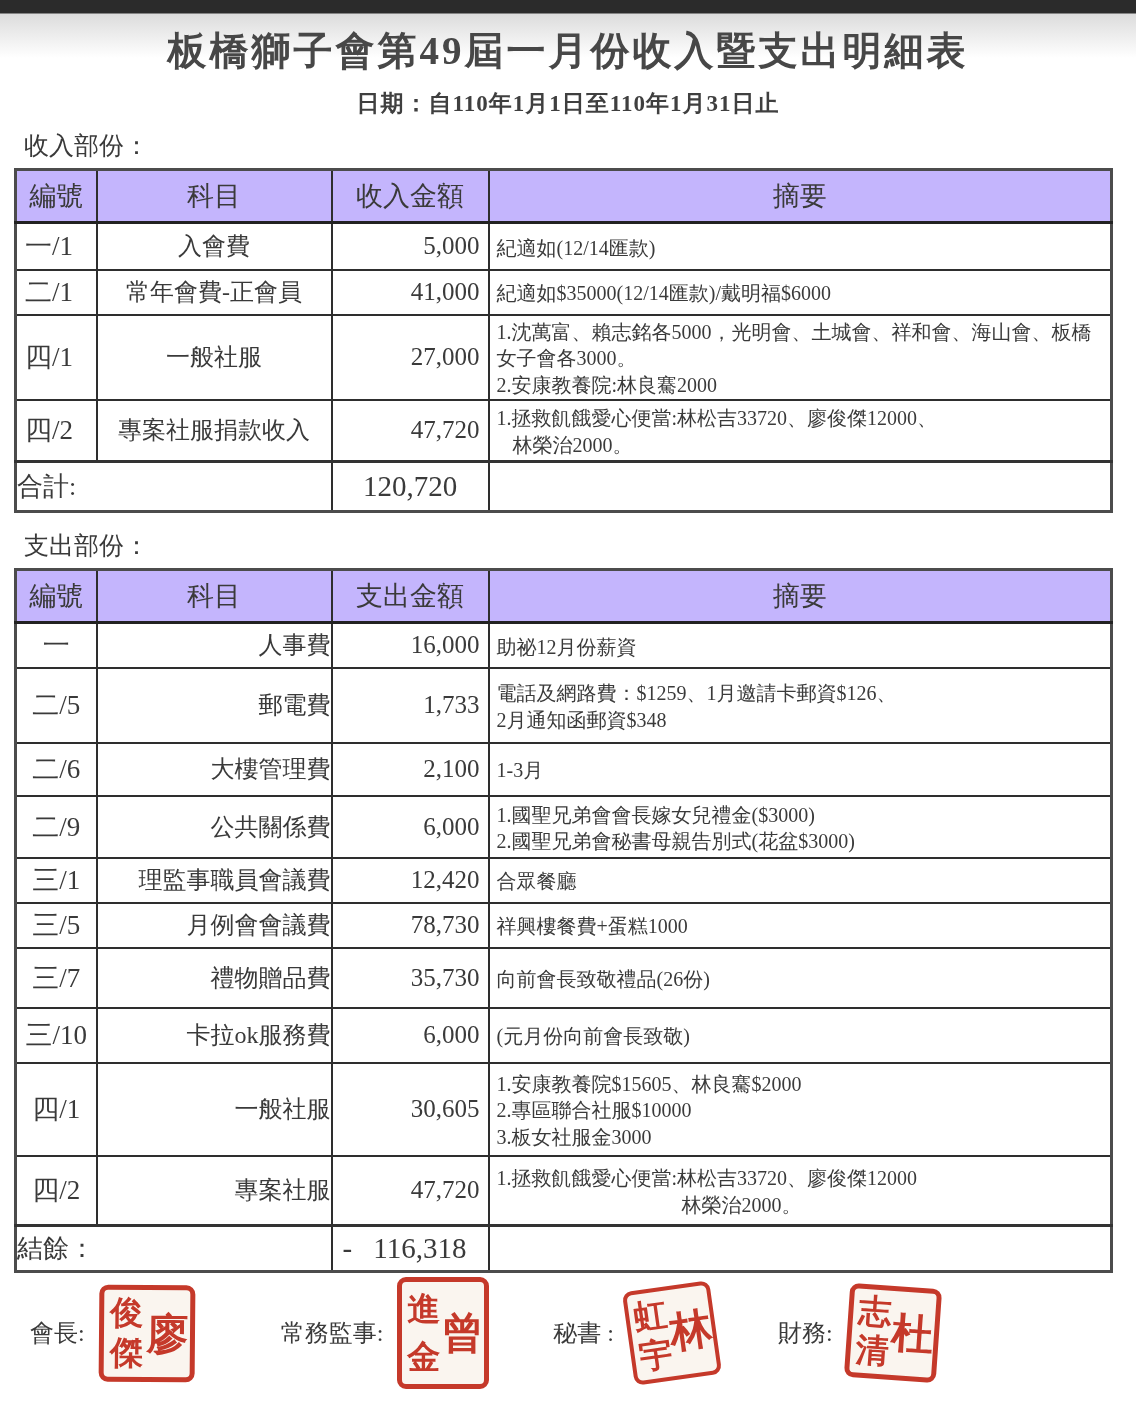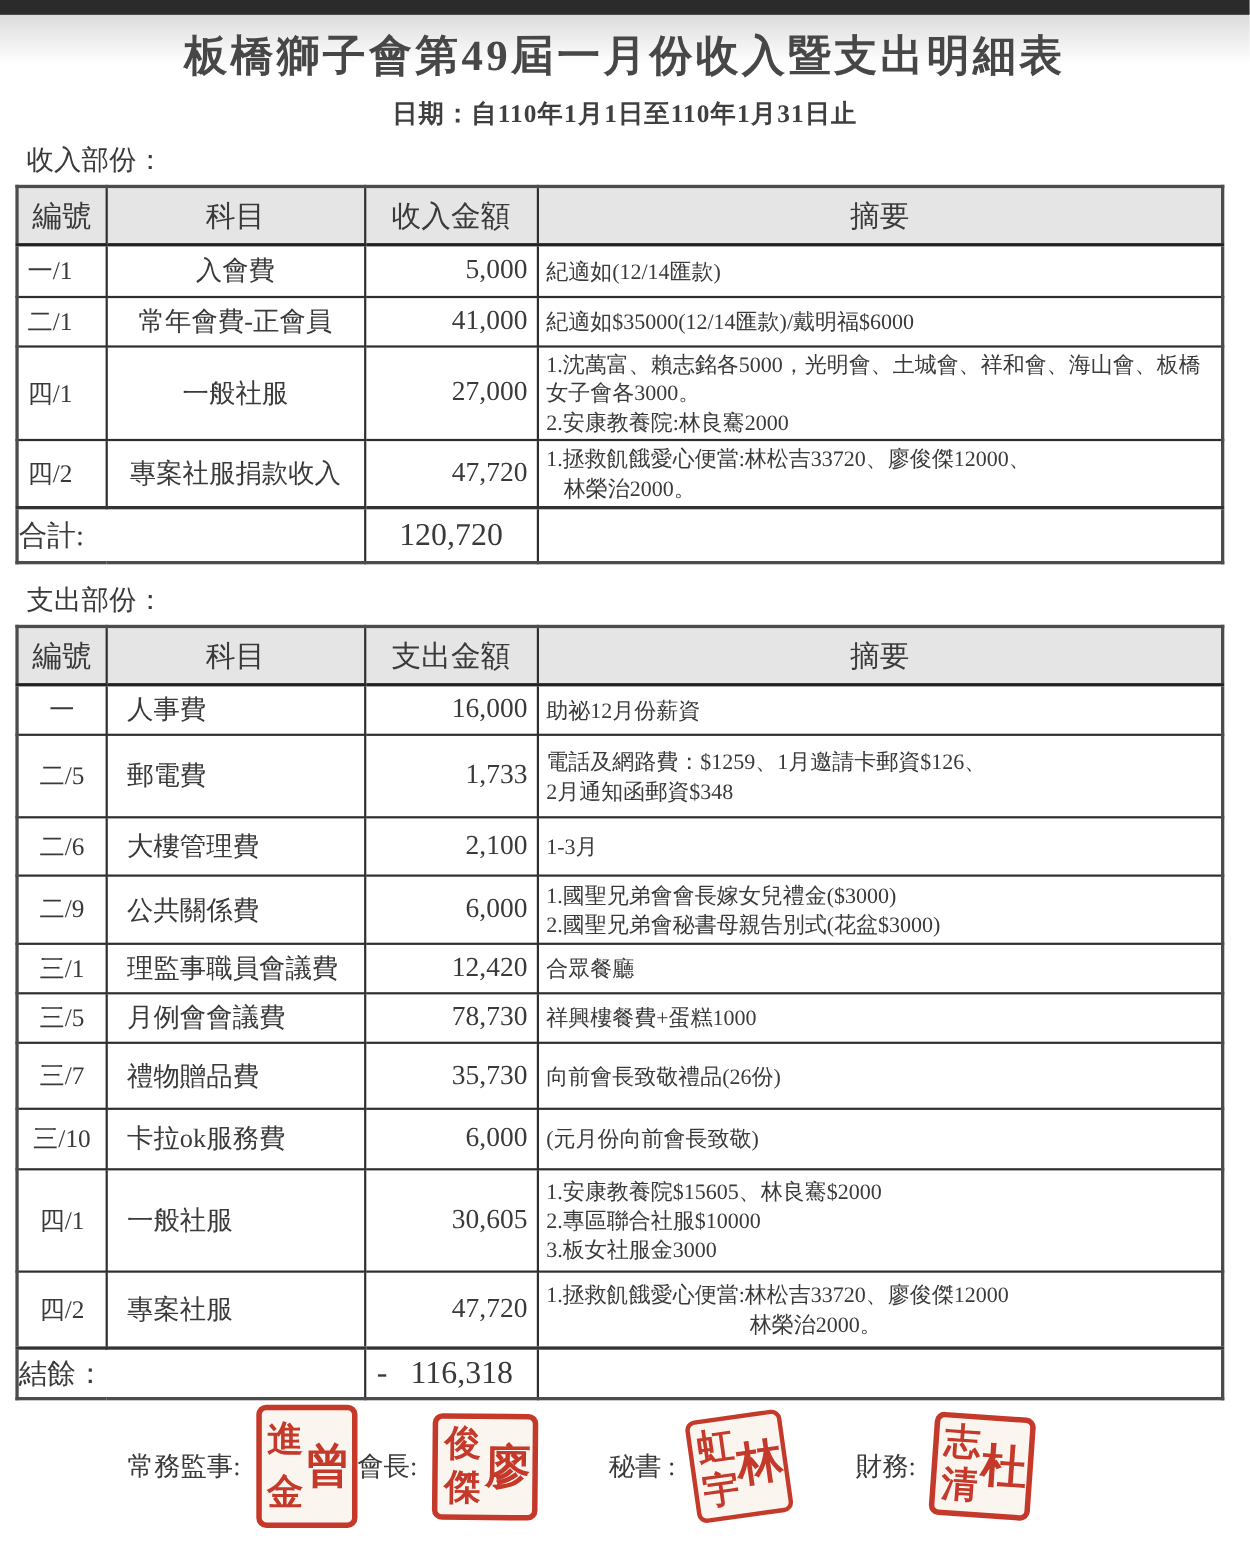--- a/index.html
+++ b/index.html
@@ -42,33 +42,33 @@
   col.c-id  { width:81px; }
   col.c-sub { width:235px; }
   col.c-amt { width:157px; }
   col.c-sum { width:623px; }
   th, td {
     border:2px solid #2e2e2e;
     vertical-align:middle;
     overflow:hidden;
   }
   th.hdr {
-    background:#e5e5e5;
+    background:#c4b5fd;
     font-size:27px;
     font-weight:normal;
     text-align:center;
     height:40px;
     border-bottom:3px solid #222;
   }
-  td.cid { font-size:23px; }
+  td.cid { font-size:27px; }
   .inc td.cid { text-align:left; padding-left:8px; }
   .exp td.cid { text-align:center; }
   td.csub { font-size:24px; }
   .inc td.csub { text-align:center; }
-  .exp td.csub { text-align:left; padding-left:18px; }
+  .exp td.csub { text-align:right; padding-left:18px; }
   td.camt {
     font-size:25px;
     text-align:right;
     padding-right:8px;
   }
   td.csum {
     font-size:20px;
     line-height:1.32;
     padding:3px 8px 0 7px;
     text-align:left;
@@ -313,38 +313,38 @@
           <span class="minus">-</span>
           <span class="bval">116,318</span>
         </div>
       </td>
       <td class="csum"></td>
     </tr>
   </tbody>
 </table>
 
 <div class="sign-row">
+  <div class="sign-group">
+    <span class="sign-label">會長:</span>
+    <div class="stamp s1">
+      <div class="given">
+        <span>俊</span>
+        <span>傑</span>
+      </div>
+      <div class="surname">廖</div>
+    </div>
+  </div>
   <div class="sign-group g2">
     <span class="sign-label">常務監事:</span>
     <div class="stamp s2">
       <div class="given">
         <span>進</span>
         <span>金</span>
       </div>
       <div class="surname">曾</div>
-    </div>
-  </div>
-  <div class="sign-group">
-    <span class="sign-label">會長:</span>
-    <div class="stamp s1">
-      <div class="given">
-        <span>俊</span>
-        <span>傑</span>
-      </div>
-      <div class="surname">廖</div>
     </div>
   </div>
   <div class="sign-group g3">
     <span class="sign-label">秘書 :</span>
     <div class="stamp s3">
       <div class="given">
         <span>虹</span>
         <span>宇</span>
       </div>
       <div class="surname">林</div>

